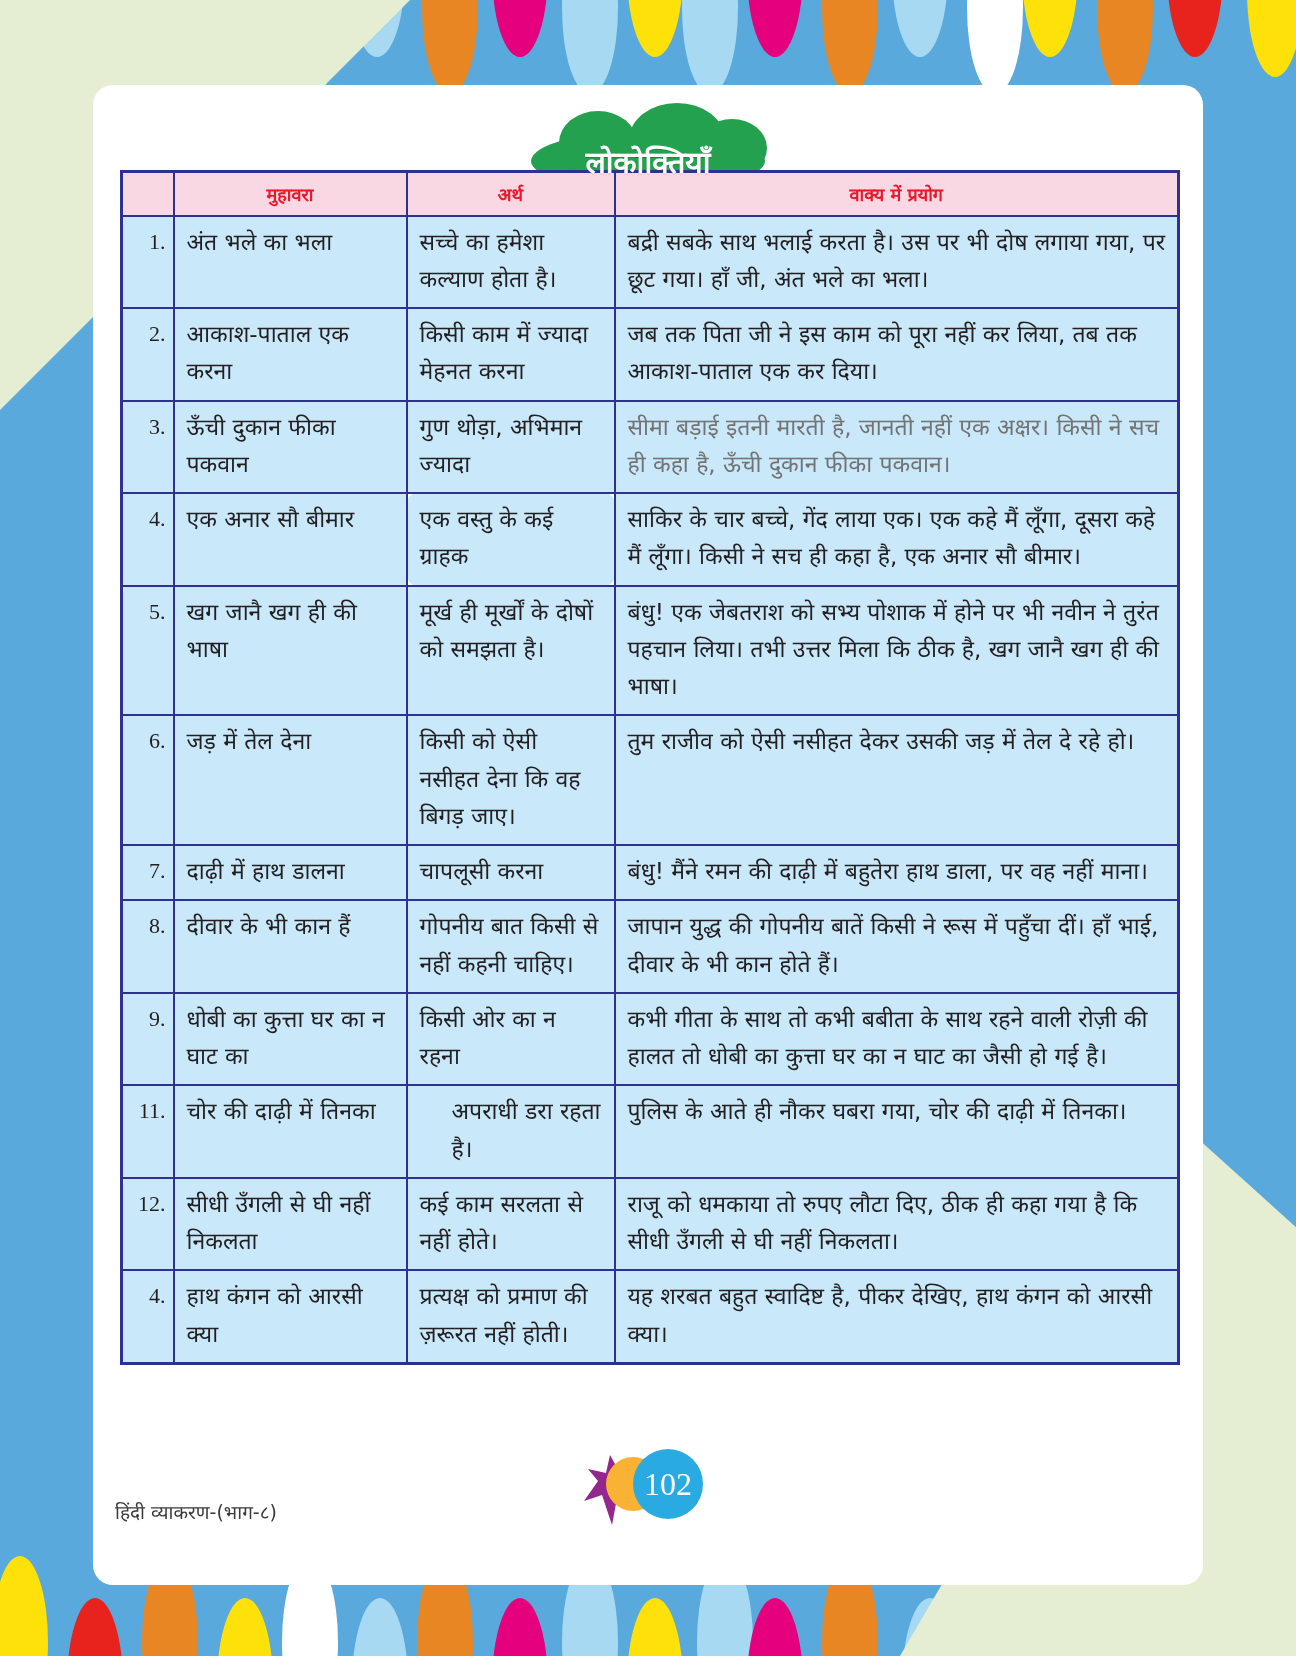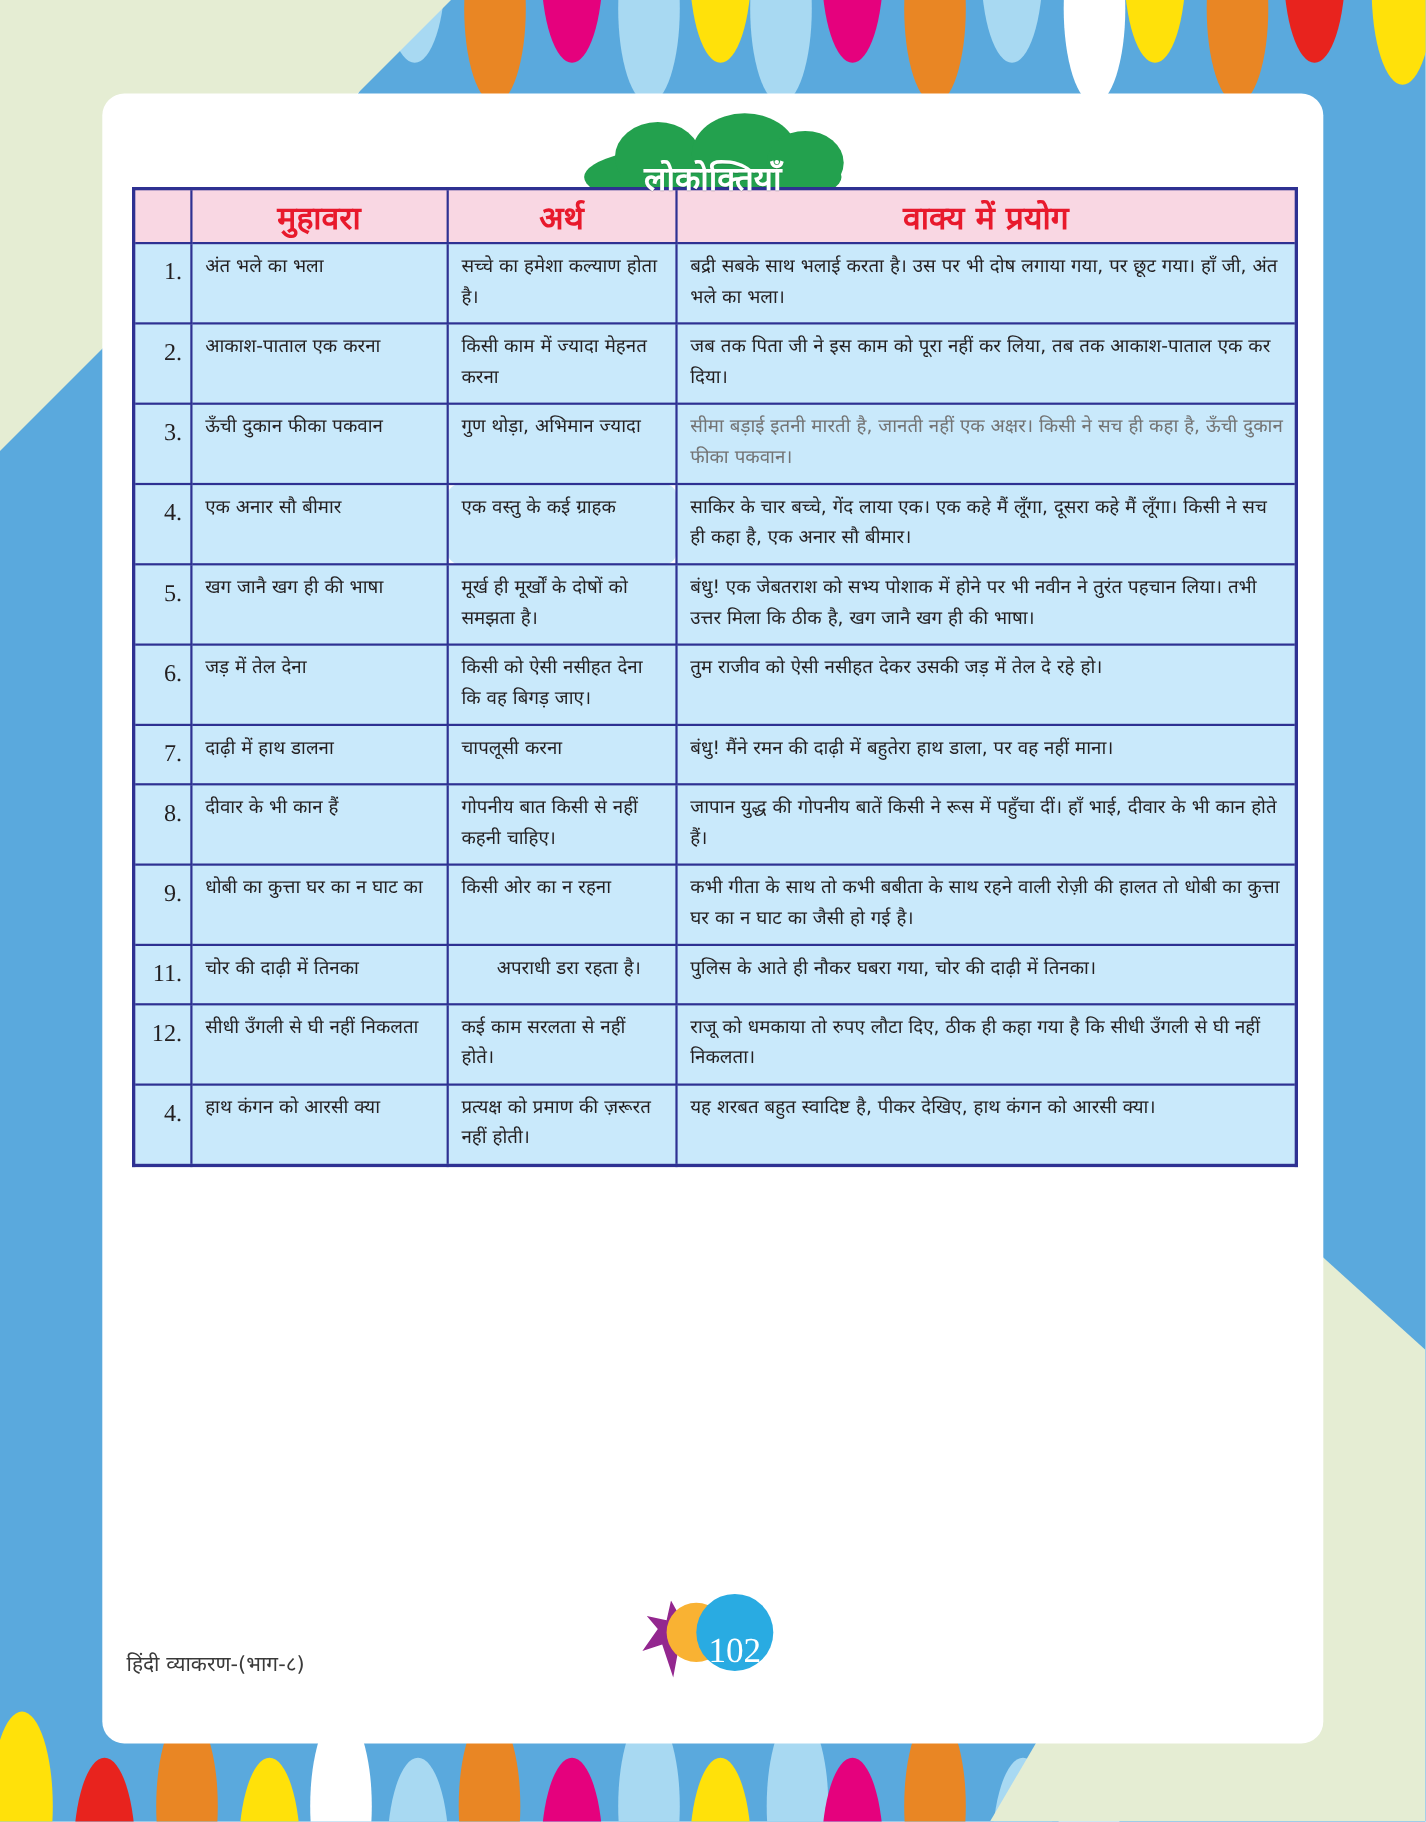--- a/index.html
+++ b/index.html
@@ -51,42 +51,42 @@
   
   table.proverbs {
     position:absolute; left:27px; top:85px; width:1060px;
     border-collapse:collapse; table-layout:fixed;
   }
   table.proverbs, table.proverbs th, table.proverbs td {
     border:2px solid #2e3192;
   }
   table.proverbs { border-width:3px; }
   table.proverbs th {
-    height:44px; font-size:29px; font-weight:bold;
+    height:44px; font-size:18px; font-weight:bold;
     text-align:center; vertical-align:middle; padding:4px 14px;
   }
   table.proverbs td {
-    font-size:17px; line-height:1.62; padding:7px 10px 9px 12px;
+    font-size:23px; line-height:1.62; padding:7px 10px 9px 12px;
     vertical-align:top; text-align:left;
   }
   table.proverbs td.num {
     text-align:right; padding-right:7px; padding-left:2px;
     font-family:"Liberation Serif","DejaVu Serif",serif; font-size:22px;
   }
   
   .footer-left {
     position:absolute; left:22px; top:1414px; font-size:19px; color:#3a3a3a;
   }
   .badge { position:absolute; left:487px; top:1326px; width:140px; height:130px; }
   .badge .yellow-circle {
     position:absolute; left:26px; top:46px; width:54px; height:54px; border-radius:50%;
   }
   .badge .blue-circle {
     position:absolute; left:53px; top:38px; width:70px; height:70px; border-radius:50%;
-    display:flex; align-items:flex-end; justify-content:center;
+    display:flex; align-items:center; justify-content:center;
   }
   .badge .page-num {
     color:#fff; font-size:32px; font-family:"Liberation Serif","DejaVu Serif",serif;
   }
   .badge svg { position:absolute; left:0; top:44px; }
 </style>
 </head>
 <body style="background: rgb(90, 169, 221);">
 
 <div class="decor-layer" id="dots-host">

